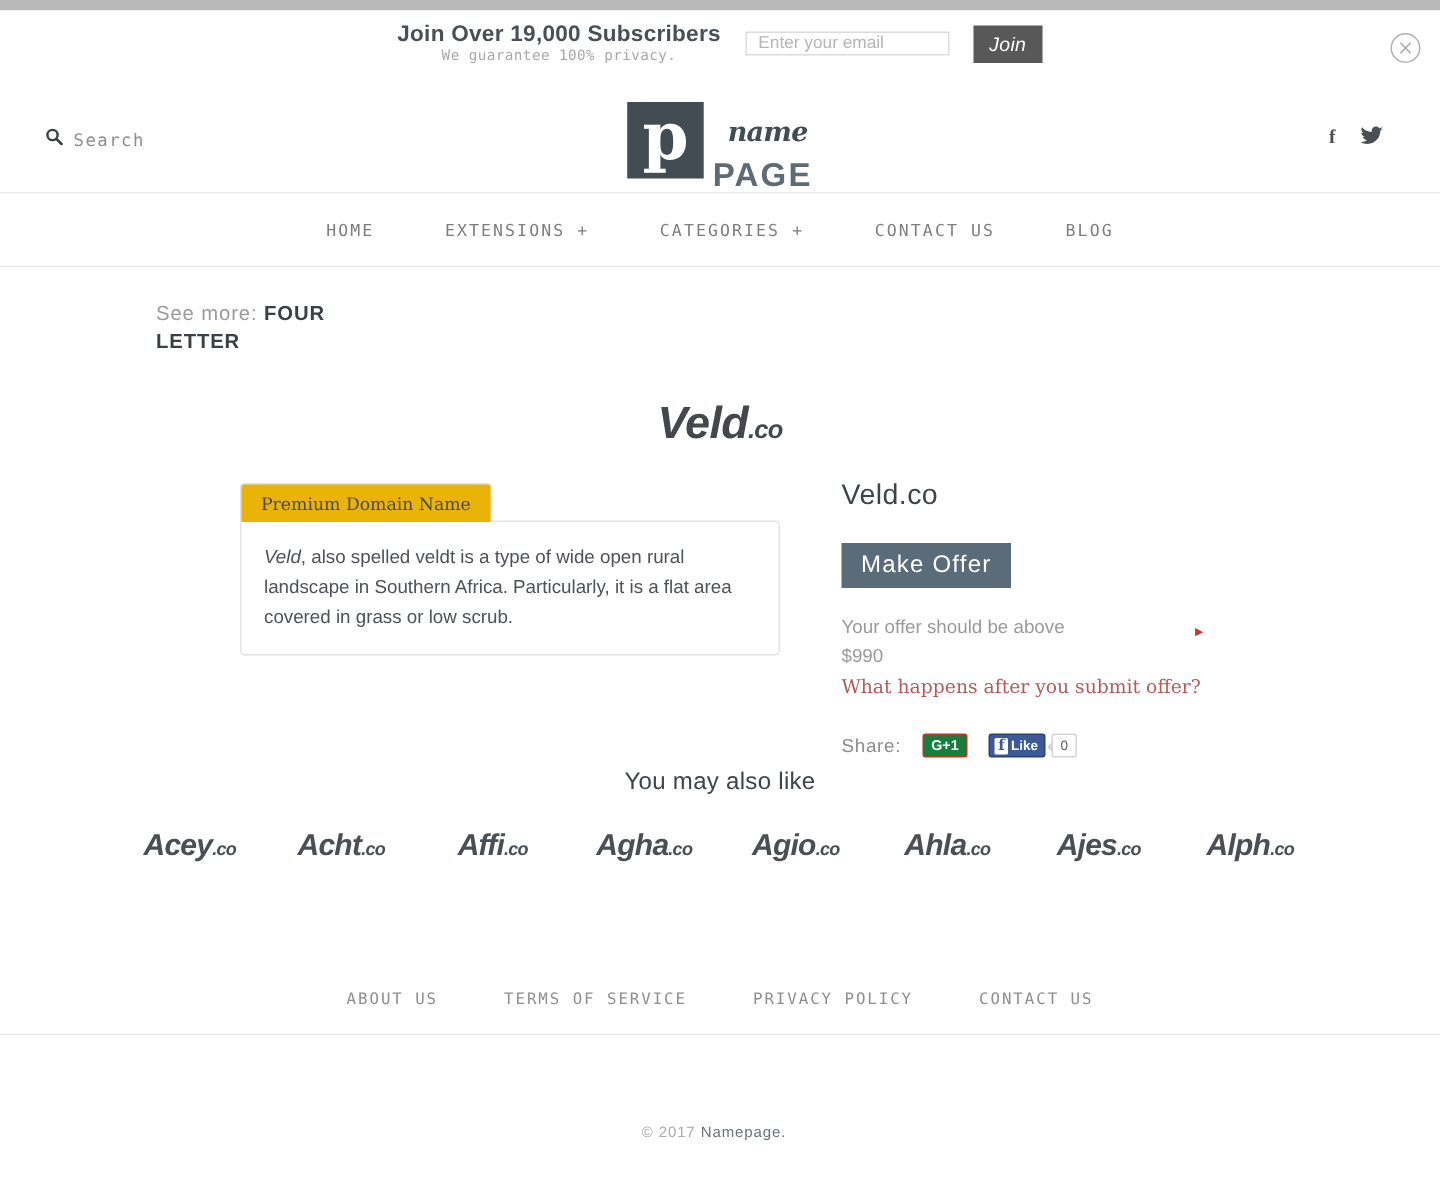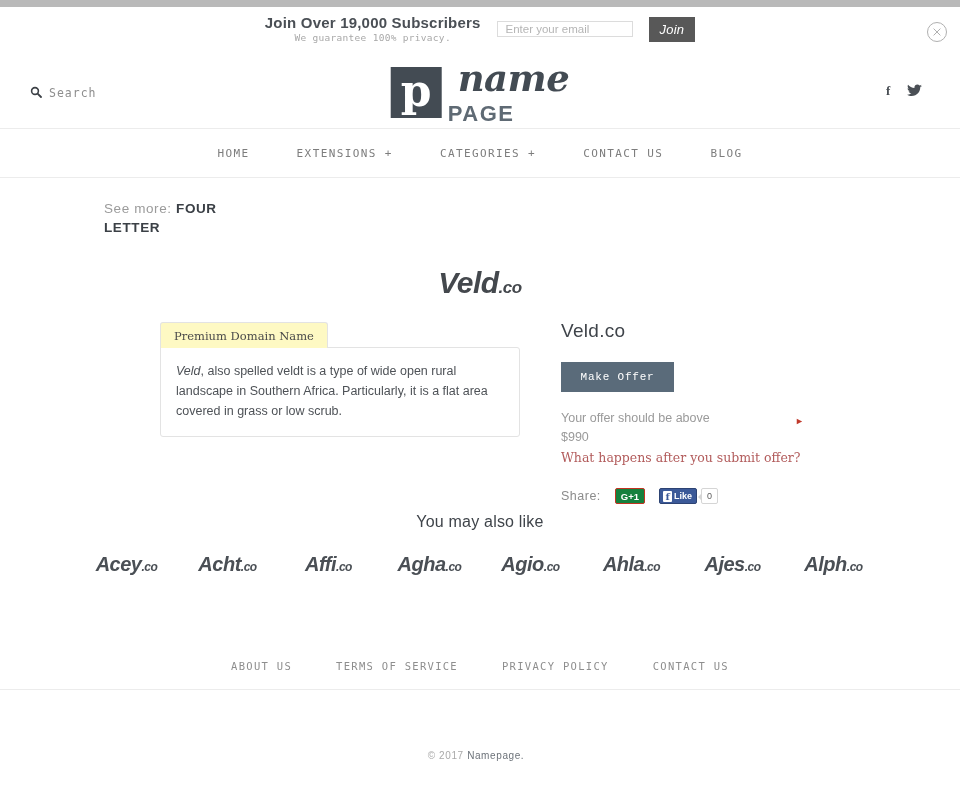--- a/index.html
+++ b/index.html
@@ -90,22 +90,22 @@
   }
   .logo-mark .pshape {
     font-family: "DejaVu Serif", serif;
     font-size: 44px; font-weight: bold; color: #fff;
     line-height: 1; margin-top: -4px;
   }
   .logo-words { display: flex; flex-direction: column; line-height: .92; }
   .logo-name {
     font-family: "DejaVu Serif", serif;
     font-style: italic; font-weight: bold;
-    font-size: 37px; color: #434b53;
-    margin-left: 10px; letter-spacing: -.5px;
+    font-size: 18px; color: #434b53;
+    margin-left: 10px; letter-spacing: -.5px; margin-top: 20px;
   }
   .logo-page {
     font-size: 22px; font-weight: bold; color: #5f6a74;
     letter-spacing: 1.5px; margin-top: 9px;
   }
   .social {
     position: absolute; right: 38px; top: 33px;
     display: flex; align-items: center; gap: 12px;
   }
   .social span { cursor: pointer; display: inline-flex; }
@@ -145,21 +145,21 @@
     font-size: 30px; color: #44484d;
     letter-spacing: -.5px;
   }
   .hero-domain .tld { font-size: 17px; }
 
   
   .desc-wrap { position: absolute; left: 160px; top: 322px; width: 360px; }
   .desc-tab {
     display: inline-block;
     border: 1px solid #e3e3e3; border-bottom: none;
-    background: #fef9c3;
+    background: #eab308;
     padding: 6px 13px 5px 13px;
     font-family: "DejaVu Serif", serif;
     font-size: 11.5px; color: #4a4a4a;
     position: relative; z-index: 2;
     border-radius: 3px 3px 0 0;
   }
   .desc-body {
     border: 1px solid #e3e3e3;
     background: #fff;
     margin-top: -1px;
@@ -173,22 +173,22 @@
   .offer { position: absolute; left: 561px; top: 320px; width: 260px; }
   .offer-title {
     font-size: 19px; color: #3f444a; letter-spacing: .3px;
   }
   .make-offer-btn {
     margin-top: 20px;
     display: block;
     width: 113px; height: 30px;
     background: #5a6b7a; color: #fff;
     border: none; cursor: pointer;
-    font-size: 11px; letter-spacing: .8px;
-    font-family: Liberation Mono, monospace;
+    font-size: 16px; letter-spacing: .8px;
+    font-family: Liberation Sans, sans-serif;
   }
   .offer-hint {
     margin-top: 17px;
     font-size: 12.5px; color: #9a9a9a; line-height: 19px;
     width: 205px; position: relative;
   }
   .hint-arrow {
     position: absolute; right: -38px; top: 3px;
     color: #c0392b; font-size: 9px;
   }

